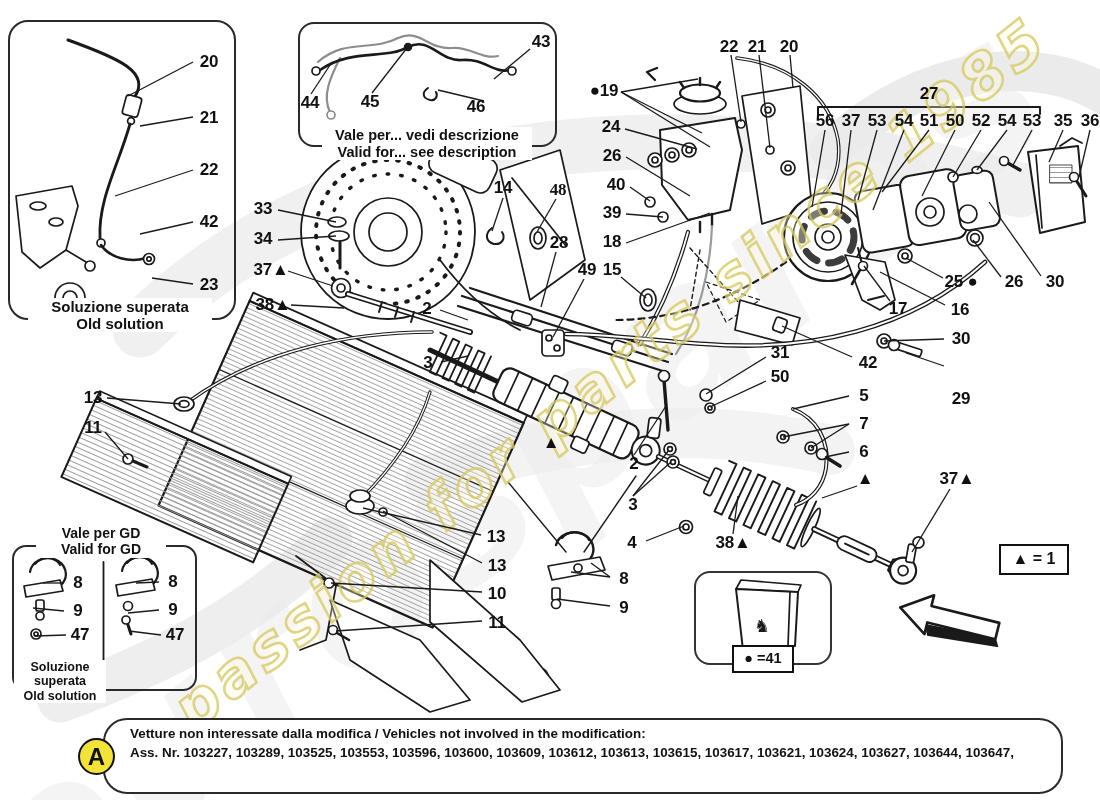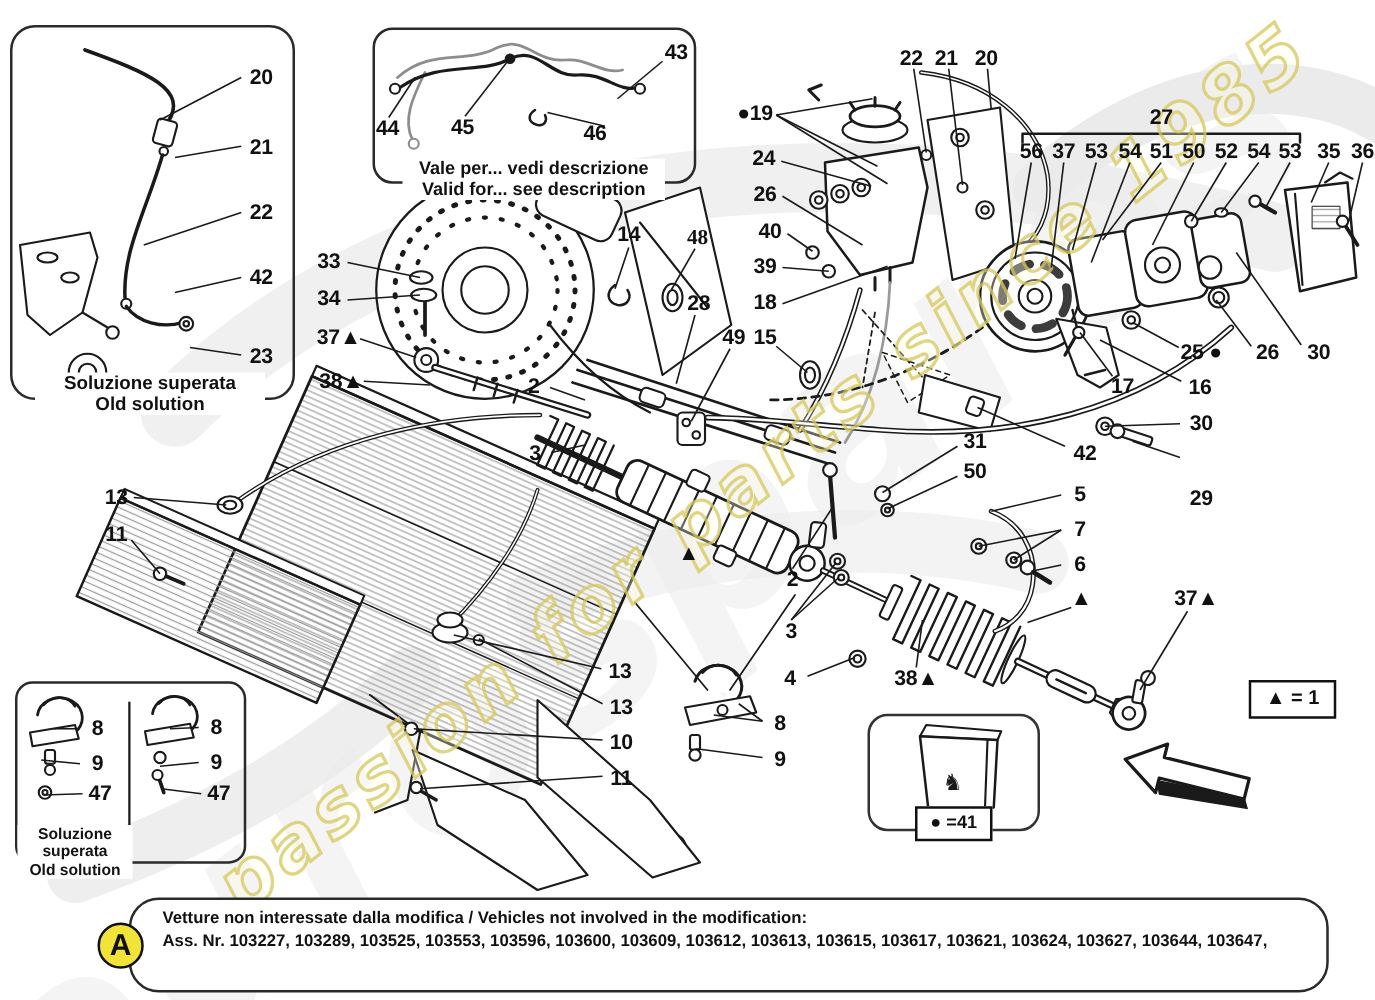--- a/index.html
+++ b/index.html
@@ -391,20 +391,24 @@
     <div>Old solution</div>
   </div>
 
   <div class="box" style="left:298px;top:22px;width:255px;height:121px;border-radius:16px;"></div>
   <div class="cap" style="left:322px;top:127px;width:210px;font-size:14.5px;">
     <div>Vale per... vedi descrizione</div>
     <div>Valid for... see description</div>
   </div>
 
   <div class="box" style="left:12px;top:545px;width:181px;height:142px;border-radius:14px;"></div>
+  <div class="cap" style="left:36px;top:526px;width:130px;font-size:14px;">
+    <div>Vale per GD</div>
+    <div>Valid for GD</div>
+  </div>
   <div class="cap" style="left:14px;top:660px;width:92px;font-size:12.5px;">
     <div>Soluzione</div>
     <div>superata</div>
     <div>Old solution</div>
   </div>
 
   <div id="tri-legend">▲ = 1</div>
 
   <div id="booklet-box"></div>
   <div id="dot-legend">● =41</div>

